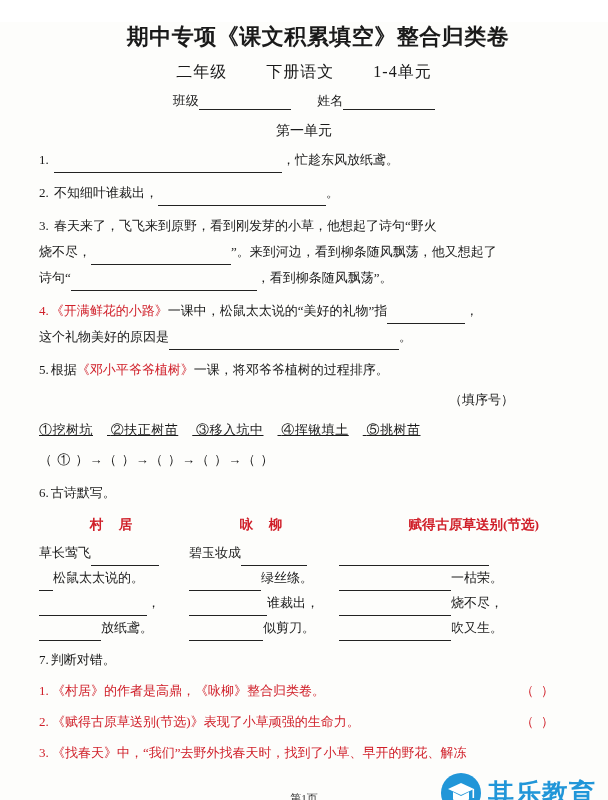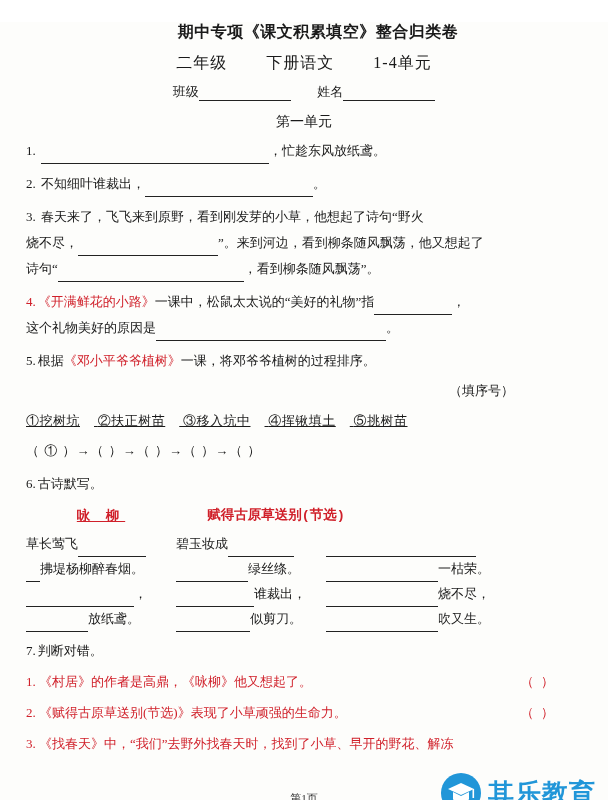--- a/index.html
+++ b/index.html
@@ -17,21 +17,21 @@
   }
   .page {
     position: relative;
     width: 608px;
     height: 800px;
     background: #fdfdfb;
     padding: 0;
   }
   .title {
     text-align: center;
-    font-size: 16px;
+    font-size: 22px;
     font-weight: bold;
     letter-spacing: 0.5px;
     margin-top: 22px;
     padding-left: 28px;
   }
   .subtitle {
     text-align: center;
     font-size: 16px;
     margin-top: 10px;
     letter-spacing: 1px;
@@ -53,42 +53,43 @@
   .unit-head {
     text-align: center;
     font-size: 14px;
     margin-top: 12px;
     margin-bottom: 4px;
   }
   .body {
     padding: 0 42px 0 26px;
     font-size: 13px;
     line-height: 26px;
+    margin-left: 13px;
   }
   .q {
     margin-top: 7px;
     text-indent: 0;
   }
   .q .num { margin-right: 2px; }
   .red { color: #d0202a; }
   .order-note { text-align: right; margin-right: 52px; margin-top: 4px; font-size: 13px;}
   .order-items { margin-top: 4px; letter-spacing: 0.5px; text-decoration: underline; }
   .order-items span { margin-right: 14px; }
   .order-fill { margin-top: 4px; letter-spacing: 1px; }
   .poem-wrap { margin-top: 6px; }
   .poem-head {
     display: flex;
     font-weight: bold;
     color: #d0202a;
     font-size: 13.5px;
     margin-bottom: 2px;
   }
   .poem-head .c1 { width: 150px; text-align: center; letter-spacing: 6px;}
-  .poem-head .c2 { width: 150px; text-align: center; letter-spacing: 6px; text-decoration: underline;}
-  .poem-head .c3 { width: 200px; text-align: center; font-family: Liberation Mono, monospace; }
+  .poem-head .c2 { width: 150px; text-align: center; letter-spacing: 6px;}
+  .poem-head .c3 { width: 200px; text-align: right; }
   .poem-row {
     display: flex;
     align-items: flex-start;
     height: 25px;
   }
   .poem-row .c1 { width: 150px; }
   .poem-row .c2 { width: 150px; }
   .poem-row .c3 { width: 200px; }
   .u-fill {
     display: inline-block;
@@ -189,32 +190,33 @@
         <span>④挥锹填土</span>
         <span>⑤挑树苗</span>
       </div>
       <div class="order-fill">（ ① ）→（      ）→（      ）→（      ）→（      ）</div>
     </div>
 
     <div class="q">
       <span class="num">6.</span><span>古诗默写。</span>
       <div class="poem-wrap">
         <div class="poem-head">
+          <div class="c1">村 居</div>
           <div class="c2">咏 柳</div>
           <div class="c3">赋得古原草送别(节选)</div>
         </div>
 
         <div class="poem-row">
           <div class="c1"><span>草长莺飞</span><span class="u-fill" style="width:68px"></span></div>
           <div class="c2"><span>碧玉妆成</span><span class="u-fill" style="width:66px"></span></div>
           <div class="c3"><span class="u-fill" style="width:150px"></span></div>
         </div>
 
         <div class="poem-row">
-          <div class="c1"><span class="u-fill" style="width:14px"></span><span>拂堤杨柳醉春烟。</span></div>
+          <div class="c1"><span class="u-fill" style="width:14px"></span><span>松鼠太太说的。</span></div>
           <div class="c2"><span class="u-fill" style="width:72px"></span><span>绿丝绦。</span></div>
           <div class="c3"><span class="u-fill" style="width:112px"></span><span>一枯荣。</span></div>
         </div>
 
         <div class="poem-row">
           <div class="c1"><span class="u-fill" style="width:108px"></span><span>，</span></div>
           <div class="c2"><span class="u-fill" style="width:78px"></span><span>谁裁出，</span></div>
           <div class="c3"><span class="u-fill" style="width:112px"></span><span>烧不尽，</span></div>
         </div>
 
@@ -226,21 +228,21 @@
       </div>
     </div>
 
     <div class="q">
       <span class="num">7.</span><span>判断对错。</span>
       <div class="tf-list">
 
         <div class="tf-item red">
           <span class="paren">（    ）</span>
           <span>1.</span>
-          <span>《村居》</span><span>的作者是高鼎，</span><span>《咏柳》</span><span>他又想起了。</span>
+          <span>《村居》</span><span>的作者是高鼎，</span><span>《咏柳》</span><span>整合归类卷。</span>
         </div>
 
         <div class="tf-item red">
           <span class="paren">（    ）</span>
           <span>2.</span>
           <span>《赋得古原草送别(节选)》</span><span>表现了小草顽强的生命力。</span>
         </div>
 
         <div class="tf-item red">
           <span>3.</span>

